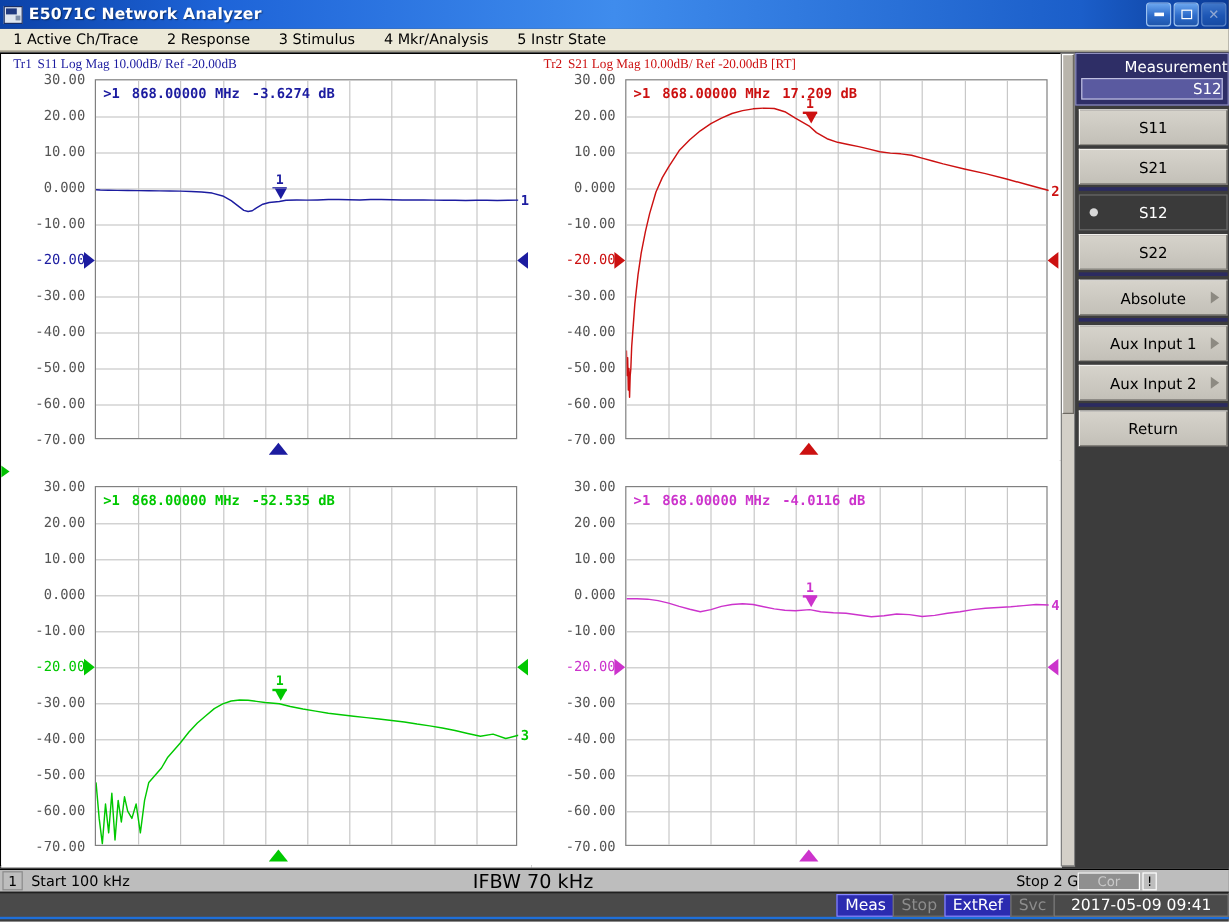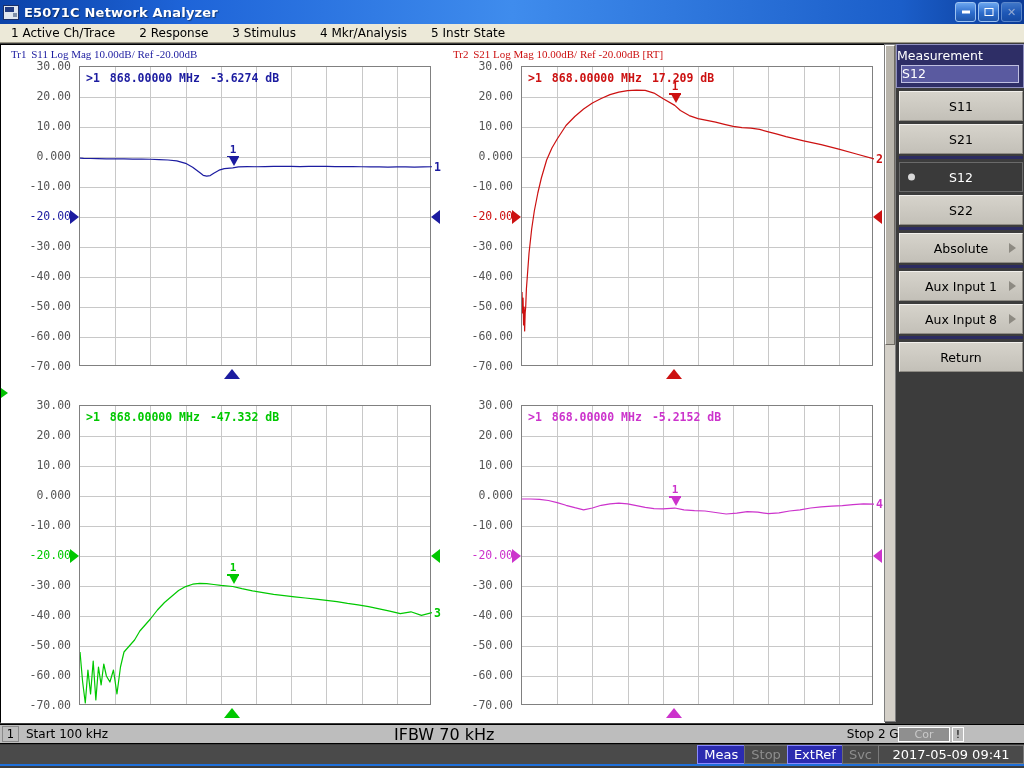--- a/index.html
+++ b/index.html
@@ -158,21 +158,21 @@
     background:#b9b5ac; border:1px solid #fff; border-right-color:#6e6a63; border-bottom-color:#6e6a63;
   }
 
   
   #softmenu{
     position:absolute; left:896px; top:0; width:128px; height:678px;
     background:#3c3c3c;
   }
   #sk-title{
     width:128px; background:#2e2e66; border:1px solid #9090c0;
-    padding:3px 0 4px 0; text-align:left; color:#fff;
+    padding:3px 0 4px 0; text-align:right; color:#fff;
   }
   #sk-title .t{ font-size:12.5px; color:#fff; }
   #sk-title .v{
     margin:2px 4px 0 4px; background:#5a5aa0; border:1px solid #bfbfe0;
     color:#fff; font-size:12.5px; padding:0 0 1px 0;
   }
   .sk{
     position:relative; margin:3px 1px 0 3px; width:124px; height:30px;
     background:linear-gradient(180deg,#d6d3cb,#c3c0b8);
     border:1px solid #8e8b84; border-top-color:#f2f0ec; border-left-color:#f2f0ec;
@@ -393,21 +393,21 @@
           <div class="gl v" style="left: 211.2px;"></div>
           <div class="gl h" style="top: 210px;"></div>
           <div class="gl v" style="left: 246.4px;"></div>
           <div class="gl h" style="top: 240px;"></div>
           <div class="gl v" style="left: 281.6px;"></div>
           <div class="gl h" style="top: 270px;"></div>
           <div class="gl v" style="left: 316.8px;"></div>
           <svg width="352" height="300" style="position: absolute; left: 0px; top: 0px;">
             <path d="M0.02 246.00 L2.64 276.00 L5.28 297.00 L7.92 264.00 L10.56 288.00 L13.20 255.00 L15.84 294.00 L18.48 261.00 L21.12 279.00 L23.76 258.00 L26.40 270.00 L29.92 276.00 L33.44 264.00 L36.96 288.00 L40.48 261.00 L44.00 246.00 L49.28 240.00 L54.56 234.00 L59.84 225.00 L65.12 219.00 L70.40 213.00 L77.44 204.00 L84.48 196.50 L91.52 190.50 L98.56 184.50 L105.60 180.60 L112.64 178.20 L119.68 177.30 L126.72 177.60 L133.76 178.50 L140.80 179.40 L152.77 180.48 L161.92 182.70 L172.48 184.80 L183.04 186.60 L193.60 188.40 L204.16 189.60 L214.72 190.80 L225.28 192.00 L235.84 193.20 L246.40 194.40 L256.96 195.60 L267.52 197.40 L278.08 198.90 L288.64 200.70 L299.20 202.80 L309.76 205.20 L320.32 207.60 L330.88 205.80 L341.44 209.40 L352.00 206.70 " fill="none" stroke="#00c800" stroke-width="1.2" stroke-linejoin="round"></path>
           </svg>
-          <div class="marker-line" style="color: rgb(0, 200, 0);"><span>&gt;1</span><span style="margin-left: 10px;">868.00000 MHz</span><span style="margin-left: 10px;">-47.332 dB</span></div>
+          <div class="marker-line" style="color: rgb(0, 200, 0);"><span>&gt;1</span><span style="margin-left: 10px;">868.00000 MHz</span><span style="margin-left: 10px;">-52.535 dB</span></div>
           <div class="mk" style="color: rgb(0, 200, 0); left: 146.768px; top: 158.48px;">
             <div class="num">1</div>
             <div class="bar"></div>
             <div class="tri"></div>
           </div>
           <div class="ref-left" style="color: rgb(0, 200, 0); top: 143px;"></div>
           <div class="ref-right" style="color: rgb(0, 200, 0); top: 143px;"></div>
           <div class="tracenum" style="color: rgb(0, 200, 0); left: 354px; top: 199.7px;">3</div>
         </div>
         <div class="stim-mk" style="color: rgb(0, 200, 0); left: 222.768px; top: 324px;"></div>
@@ -441,21 +441,21 @@
           <div class="gl v" style="left: 211.2px;"></div>
           <div class="gl h" style="top: 210px;"></div>
           <div class="gl v" style="left: 246.4px;"></div>
           <div class="gl h" style="top: 240px;"></div>
           <div class="gl v" style="left: 281.6px;"></div>
           <div class="gl h" style="top: 270px;"></div>
           <div class="gl v" style="left: 316.8px;"></div>
           <svg width="352" height="300" style="position: absolute; left: 0px; top: 0px;">
             <path d="M0.02 93.00 L8.80 93.00 L17.60 93.30 L26.40 94.50 L35.20 96.60 L44.00 99.30 L52.80 101.70 L61.60 103.80 L70.40 102.00 L79.20 99.30 L88.00 97.80 L96.80 97.20 L105.60 97.80 L114.40 99.60 L123.20 101.40 L132.00 102.60 L140.80 102.90 L152.77 102.03 L161.92 103.80 L172.48 104.70 L183.04 105.00 L193.60 106.50 L204.16 108.00 L214.72 107.10 L225.28 105.60 L235.84 106.20 L246.40 107.70 L256.96 106.80 L267.52 105.00 L278.08 103.80 L288.64 102.00 L299.20 100.80 L309.76 100.20 L320.32 99.60 L330.88 98.70 L341.44 97.80 L352.00 98.10 " fill="none" stroke="#cc33cc" stroke-width="1.2" stroke-linejoin="round"></path>
           </svg>
-          <div class="marker-line" style="color: rgb(204, 51, 204);"><span>&gt;1</span><span style="margin-left: 10px;">868.00000 MHz</span><span style="margin-left: 10px;">-5.2152 dB</span></div>
+          <div class="marker-line" style="color: rgb(204, 51, 204);"><span>&gt;1</span><span style="margin-left: 10px;">868.00000 MHz</span><span style="margin-left: 10px;">-4.0116 dB</span></div>
           <div class="mk" style="color: rgb(204, 51, 204); left: 146.768px; top: 80.0348px;">
             <div class="num">1</div>
             <div class="bar"></div>
             <div class="tri"></div>
           </div>
           <div class="ref-left" style="color: rgb(204, 51, 204); top: 143px;"></div>
           <div class="ref-right" style="color: rgb(204, 51, 204); top: 143px;"></div>
           <div class="tracenum" style="color: rgb(204, 51, 204); left: 354px; top: 91.1px;">4</div>
         </div>
         <div class="stim-mk" style="color: rgb(204, 51, 204); left: 222.768px; top: 324px;"></div>
@@ -490,21 +490,21 @@
         <div class="sk">
           <span>Absolute</span>
           <span class="arrow"></span>
         </div>
         <div class="sk-sep"></div>
         <div class="sk">
           <span>Aux Input 1</span>
           <span class="arrow"></span>
         </div>
         <div class="sk">
-          <span>Aux Input 8</span>
+          <span>Aux Input 2</span>
           <span class="arrow"></span>
         </div>
         <div class="sk-sep"></div>
         <div class="sk">
           <span>Return</span>
         </div>
       </div>
   </div>
 
 </div>

